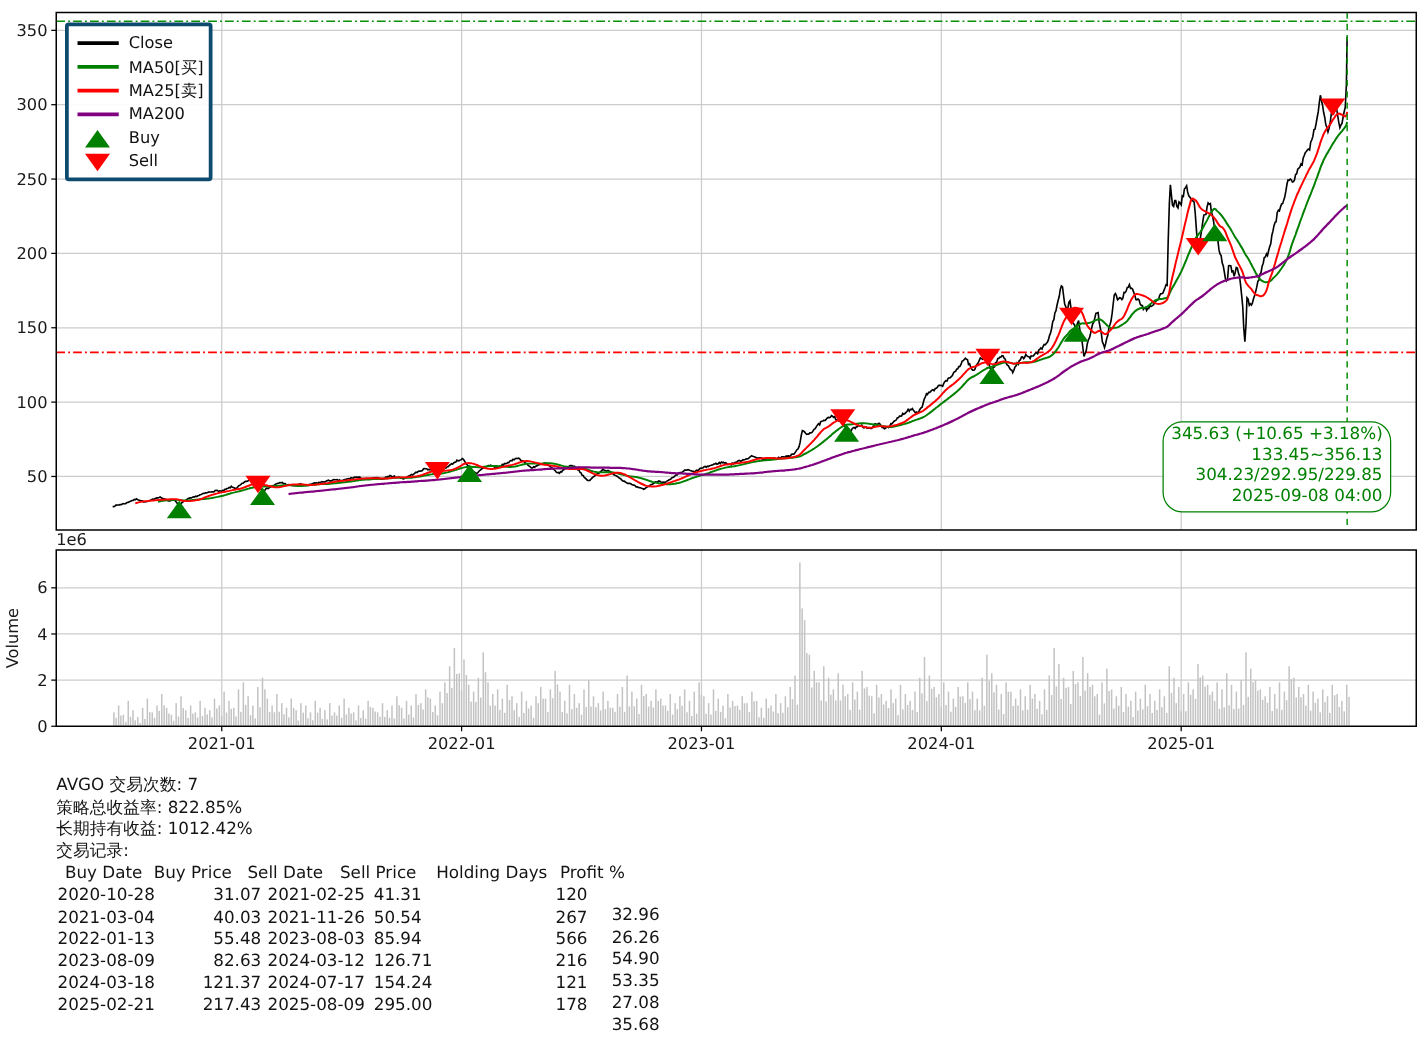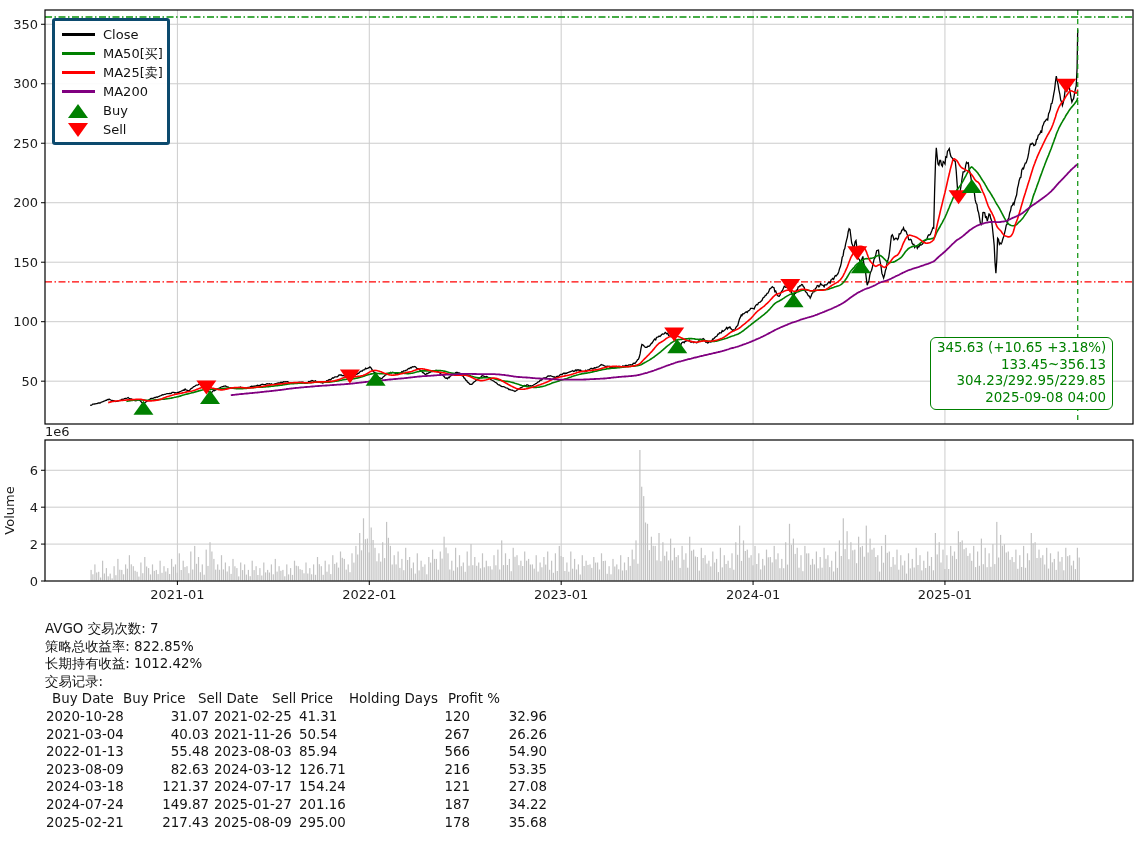--- a/index.html
+++ b/index.html
@@ -10,33 +10,33 @@
   .legend{position:absolute;left:52px;top:18px;width:112px;background:rgba(255,255,255,0.92);
           border:3px solid #0c4a6e;border-radius:3px;padding:4px 0 3px 0;z-index:5;}
   .lrow{display:flex;align-items:center;height:19px;padding-left:6px;}
   .lsw{width:34px;display:flex;justify-content:center;align-items:center;flex:0 0 34px;}
   .lline{width:33px;height:2.4px;}
   .ltri-up{width:0;height:0;border-left:10px solid transparent;border-right:10px solid transparent;border-bottom:14px solid #008000;}
   .ltri-dn{width:0;height:0;border-left:10px solid transparent;border-right:10px solid transparent;border-top:14px solid #ff0000;}
   .llab{font-size:13px;color:#111;margin-left:8px;white-space:nowrap;}
   
   .annot{position:absolute;left:930px;top:337px;width:183px;height:73px;box-sizing:border-box;
-         border:1.4px solid #008000;border-radius:6px;background:#fff;padding:2px 6px;
+         border:1.4px solid #008000;border-radius:16px;background:#fff;padding:2px 6px;
          text-align:right;font-size:13.4px;line-height:16.6px;color:#008000;z-index:4;white-space:nowrap;}
   
   .stats{position:absolute;left:45px;top:620px;width:640px;font-size:13.4px;line-height:17.6px;color:#141414;}
   .hdr,.trow{position:relative;height:17.6px;}
   .hdr span{position:absolute;white-space:nowrap;}
   .trow span{position:absolute;white-space:nowrap;}
   .c1{left:1px;width:85px;text-align:left;}
   .c2{left:86px;width:78px;text-align:right;}
   .c3{left:169px;width:85px;text-align:left;}
   .c4{left:254px;width:47px;text-align:left;}
   .c5{left:301px;width:124px;text-align:right;}
-  .c6{left:425px;width:77px;text-align:right;}
+  .c6{left:425px;width:77px;text-align:center;margin-top:16px;}
 </style>
 </head>
 <body>
 
 <div class="stage">
 
   <svg id="chart-svg" width="1139" height="620">
       <line x1="177.40211640212516" y1="10" x2="177.40211640212516" y2="424" stroke="#cccccc" stroke-width="1"></line>
       <line x1="177.40211640212516" y1="440" x2="177.40211640212516" y2="581" stroke="#cccccc" stroke-width="1"></line>
       <line x1="369.2892416225813" y1="10" x2="369.2892416225813" y2="424" stroke="#cccccc" stroke-width="1"></line>
@@ -726,28 +726,20 @@
         </div>
         <div class="trow">
           <span class="c1">2024-03-18</span>
           <span class="c2">121.37</span>
           <span class="c3">2024-07-17</span>
           <span class="c4">154.24</span>
           <span class="c5">121</span>
           <span class="c6">27.08</span>
         </div>
         <div class="trow">
-          <span class="c1">2024-07-24</span>
-          <span class="c2">149.87</span>
-          <span class="c3">2025-01-27</span>
-          <span class="c4">201.16</span>
-          <span class="c5">187</span>
-          <span class="c6">34.22</span>
-        </div>
-        <div class="trow">
           <span class="c1">2025-02-21</span>
           <span class="c2">217.43</span>
           <span class="c3">2025-08-09</span>
           <span class="c4">295.00</span>
           <span class="c5">178</span>
           <span class="c6">35.68</span>
         </div>
       </div>
   </div>
 

